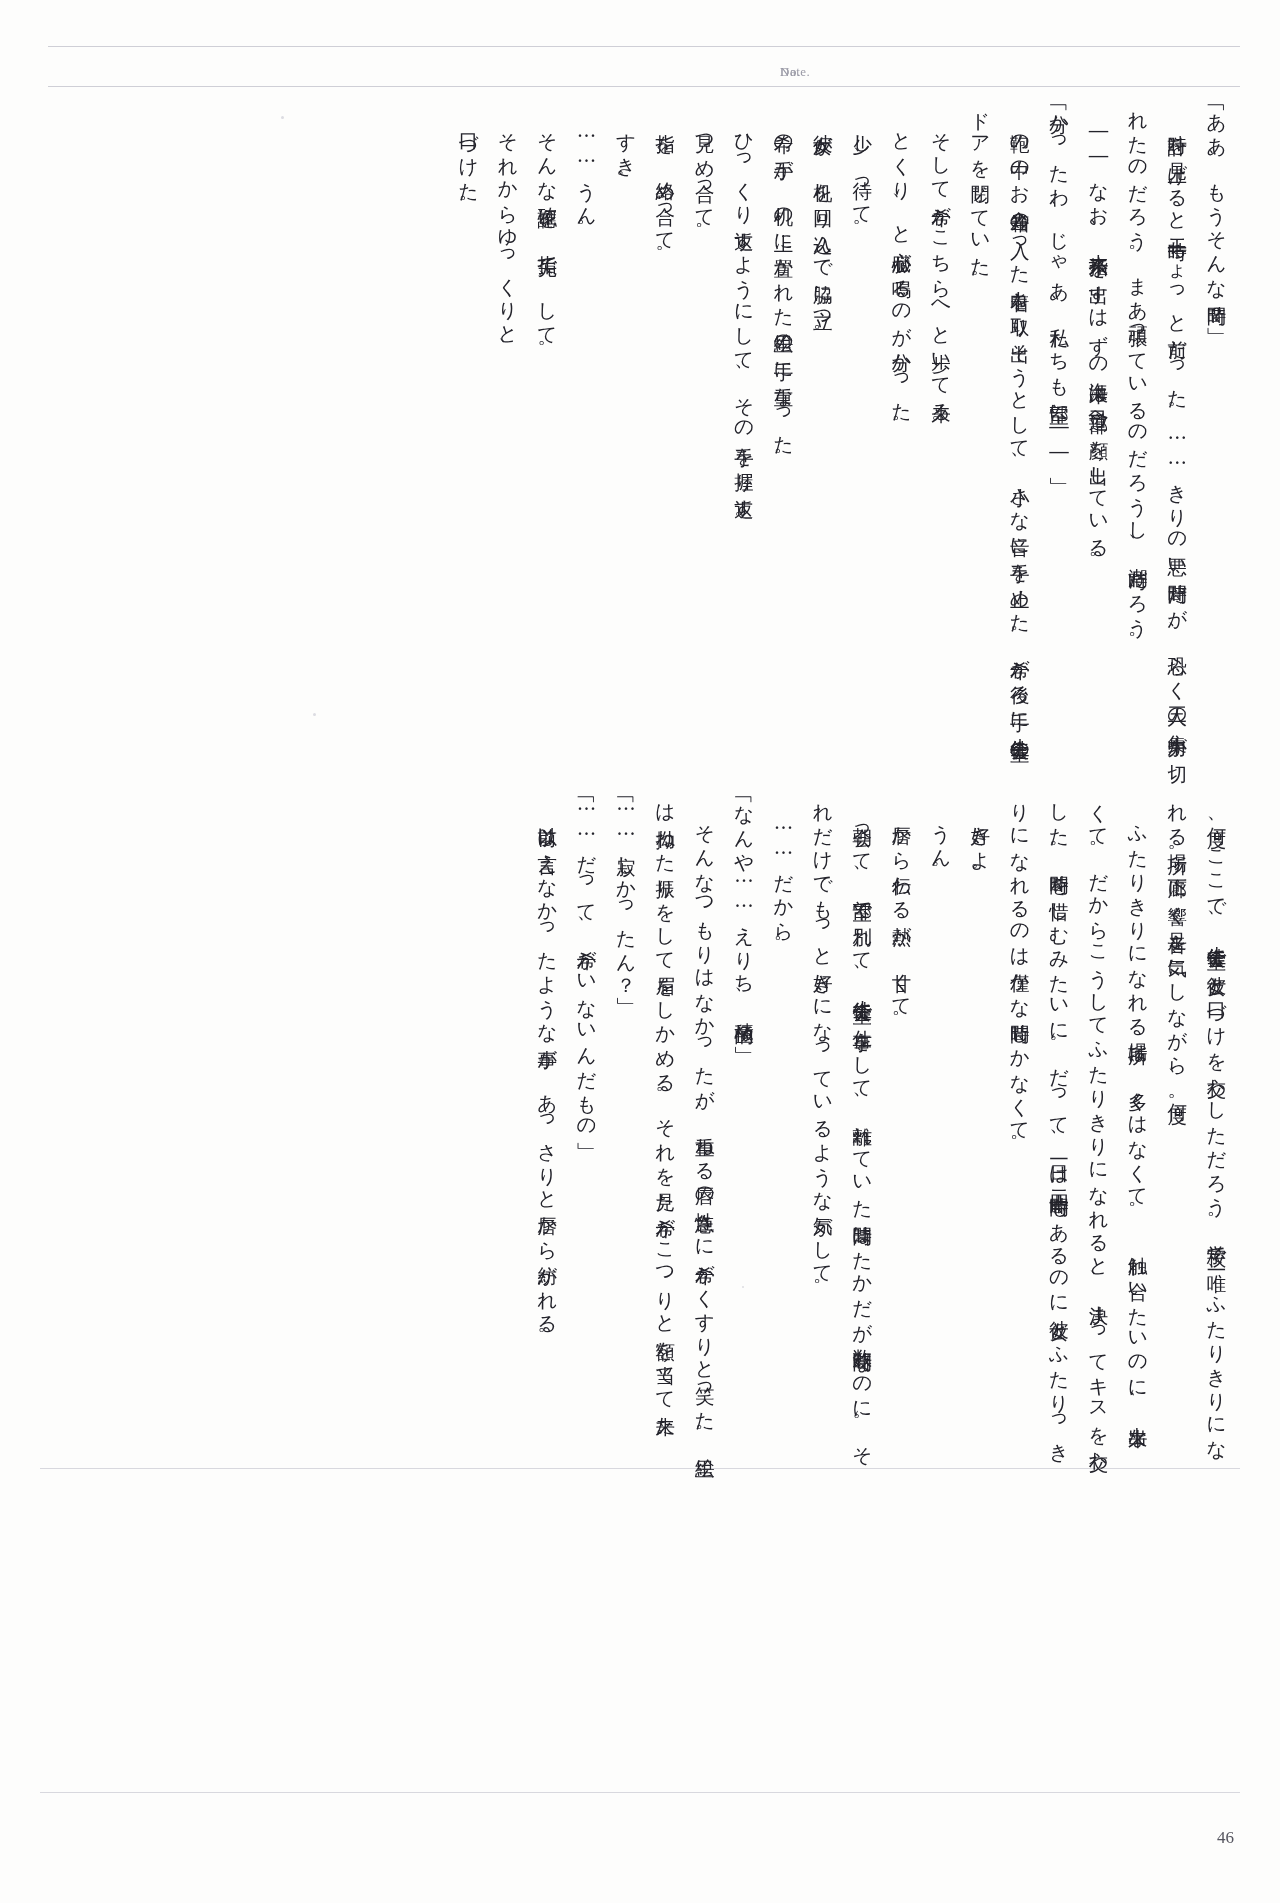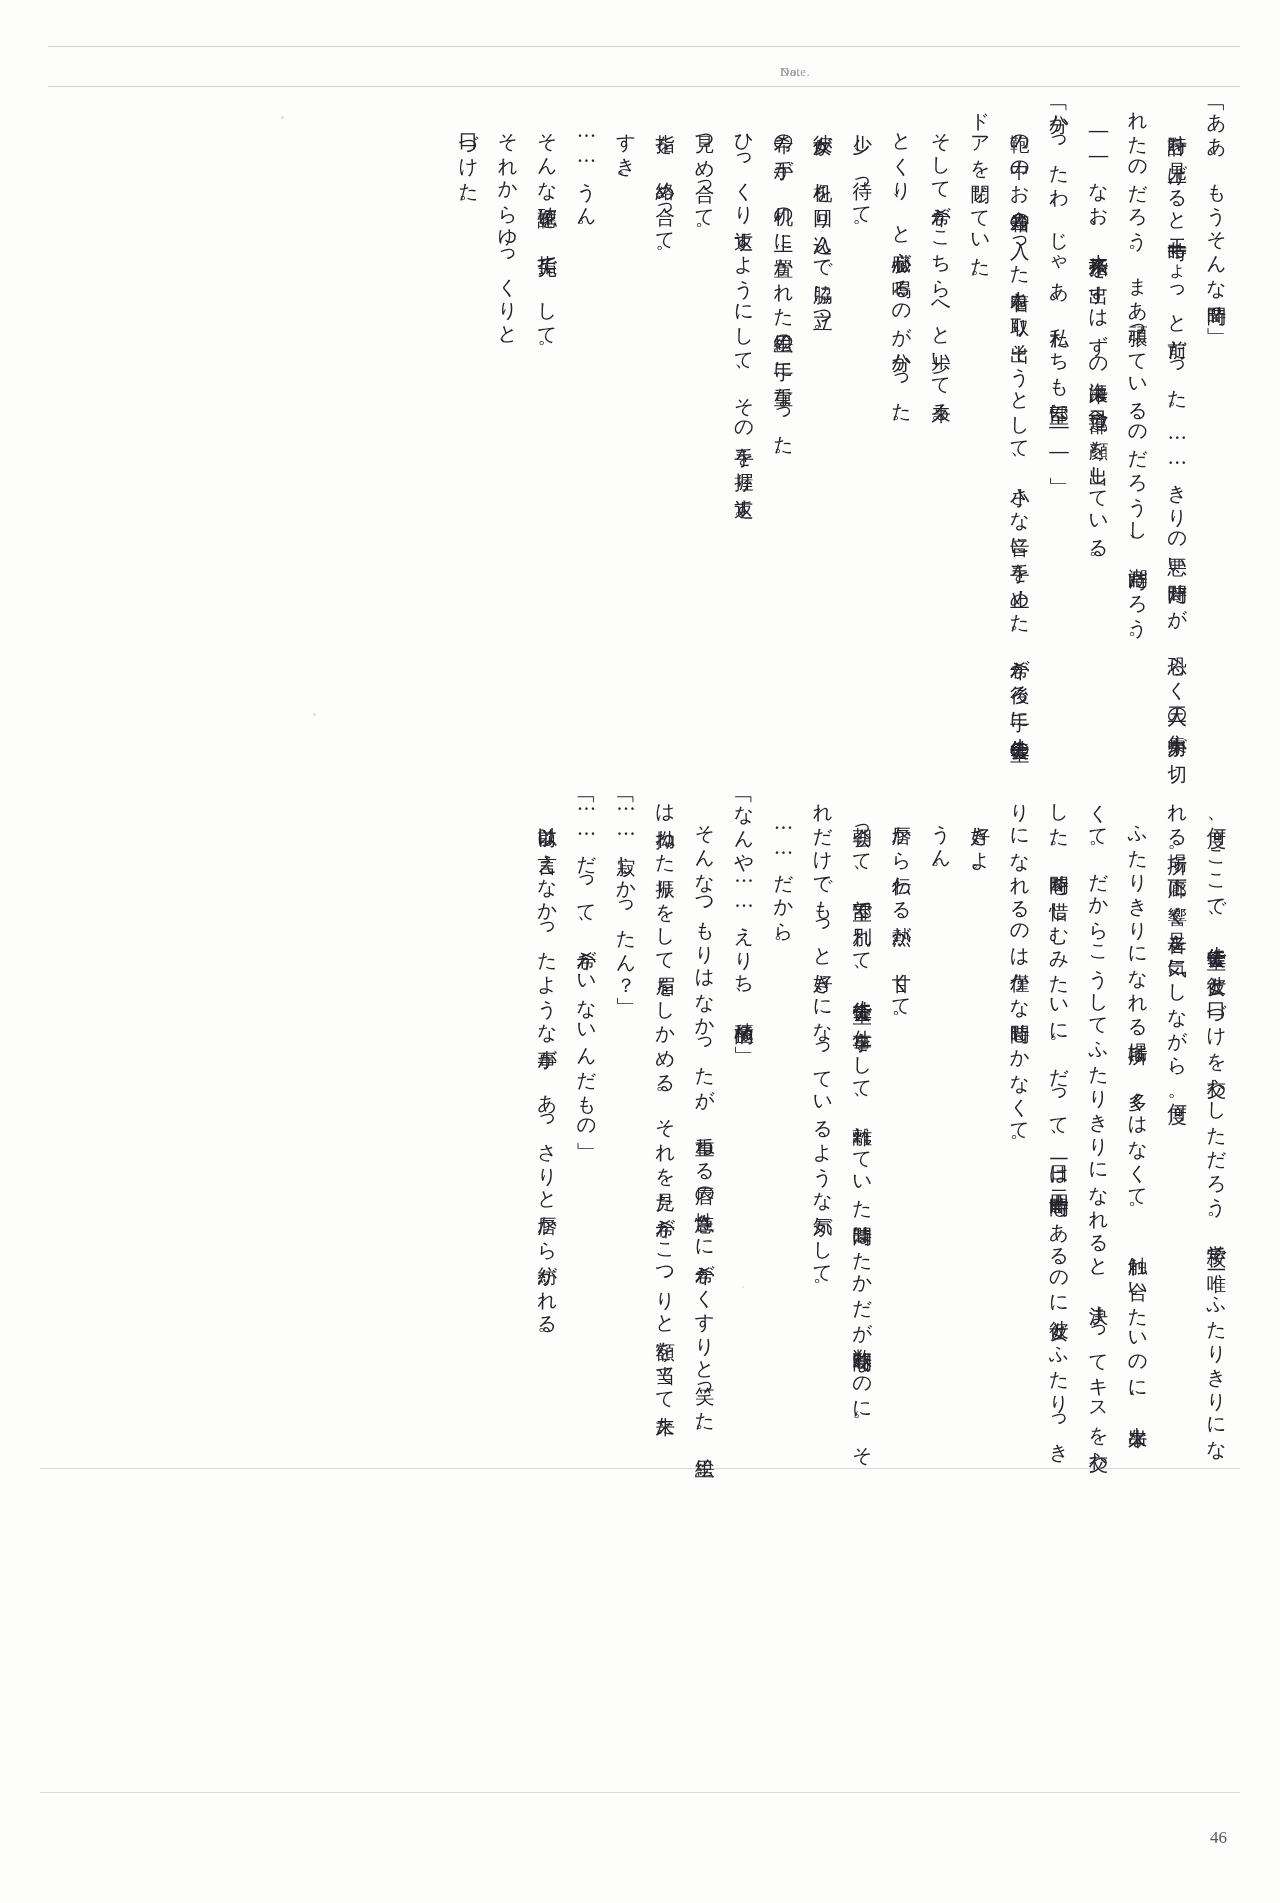--- a/index.html
+++ b/index.html
@@ -46,21 +46,21 @@
     left: 40px;
     right: 40px;
     height: 1px;
     background: #d8d8de;
   }
   .ftr-rule.f1 { top: 1468px; }
   .ftr-rule.f2 { top: 1792px; }
 
   .page-number {
     position: absolute;
-    right: 53px;
+    right: 46px;
     top: 1828px;
     font-size: 17px;
     color: #55555f;
   }
 
   
   .vblock {
     position: absolute;
     writing-mode: vertical-rl;
     text-orientation: upright;

